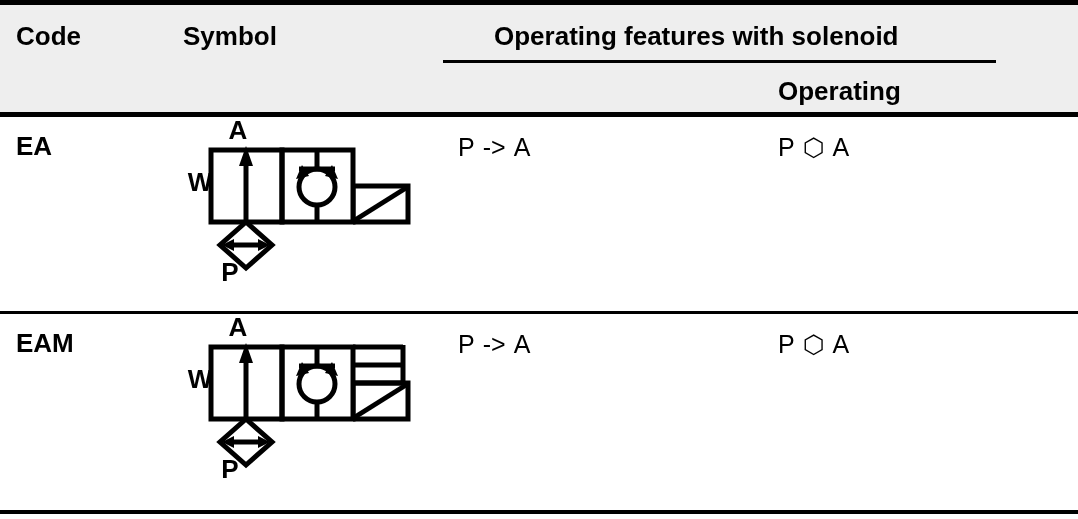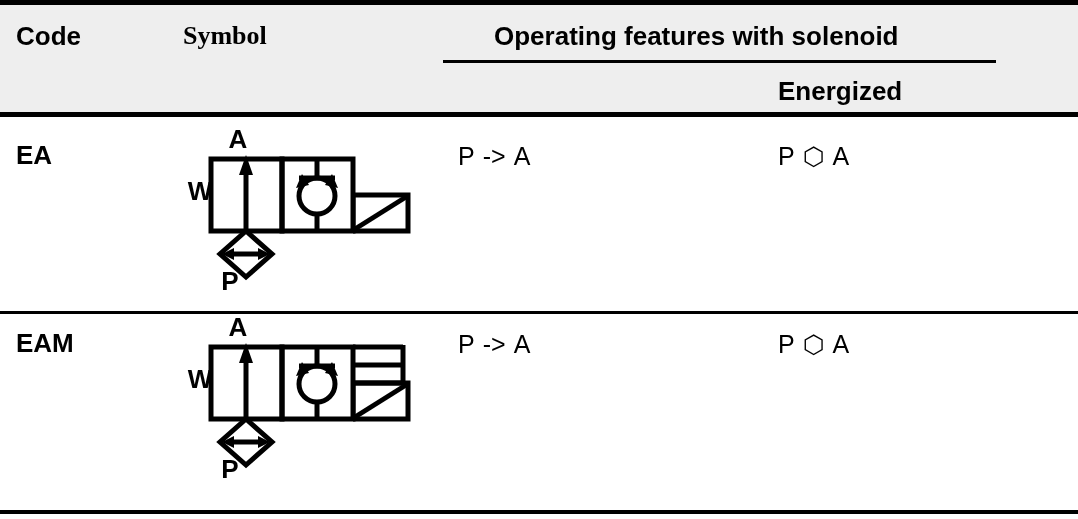--- a/index.html
+++ b/index.html
@@ -56,32 +56,32 @@
 
   .hcell {
     position: absolute;
     font-weight: bold;
     font-size: 26px;
     line-height: 1;
     color: #000000;
     white-space: nowrap;
   }
   .h-code      { left: 16px;  top: 23px; }
-  .h-symbol    { left: 183px; top: 23px; font-family: Liberation Serif, serif; }
+  .h-symbol    { left: 183px; top: 23px; }
   .h-operating { left: 458px; top: 23px; margin-left: 36px; }
   .h-deenerg   { left: 458px; top: 78px; }
   .h-energ     { left: 778px; top: 78px; }
 
   
   .row {
     position: absolute;
     left: 0;
     width: 1078px;
   }
-  .row-1 { top: 126px; height: 194px; }
+  .row-1 { top: 117px; height: 194px; }
   .row-2 { top: 314px; height: 196px; }
 
   .code-cell {
     position: absolute;
     left: 16px;
     top: 16px;
     font-weight: bold;
     font-size: 26px;
     line-height: 1;
     white-space: nowrap;
@@ -126,21 +126,21 @@
 
   <div class="rule rule-top"></div>
   <div class="rule-sub"></div>
   <div class="rule rule-header"></div>
   <div class="rule rule-row"></div>
   <div class="rule rule-bottom"></div>
 
   <div class="hcell h-code">Code</div>
   <div class="hcell h-symbol">Symbol</div>
   <div class="hcell h-operating">Operating features with solenoid</div>
-  <div class="hcell h-energ">Energized</div>
+  <div class="hcell h-energ">Operating</div>
 
   <div class="row row-1">
 
     <div class="code-cell">EA</div>
 
     <div class="symbol-cell">
       <svg class="symbol-svg" width="200" height="160" viewBox="0 0 200 160">
         <g fill="none" stroke="#000000" stroke-width="5" stroke-linecap="square">
 
           <rect x="33" y="29" width="71" height="72"></rect>

